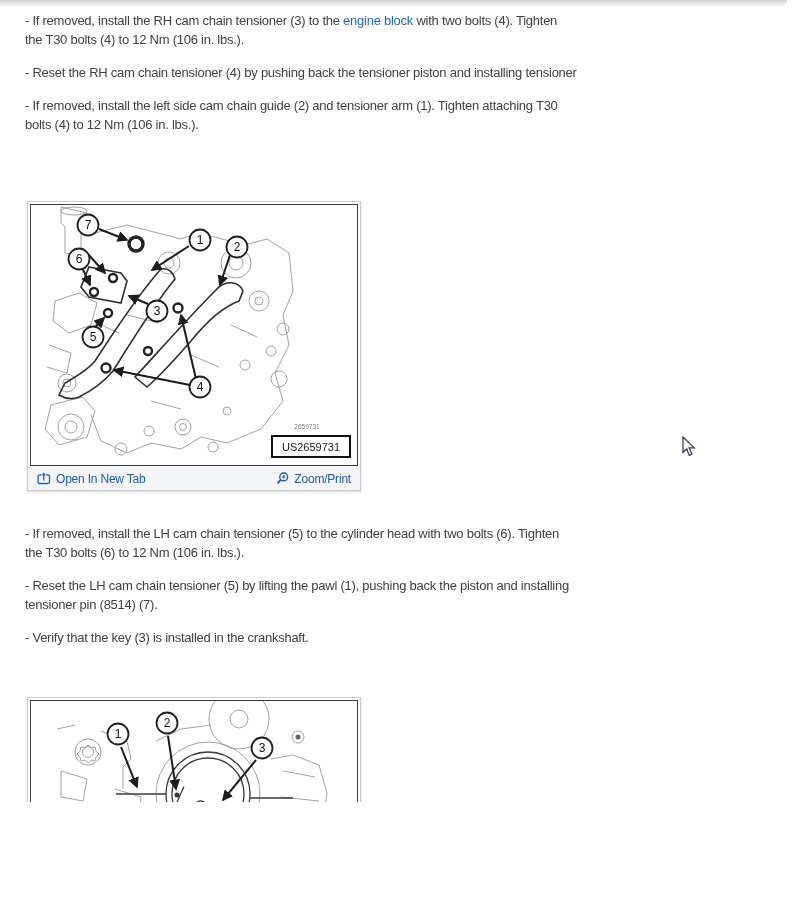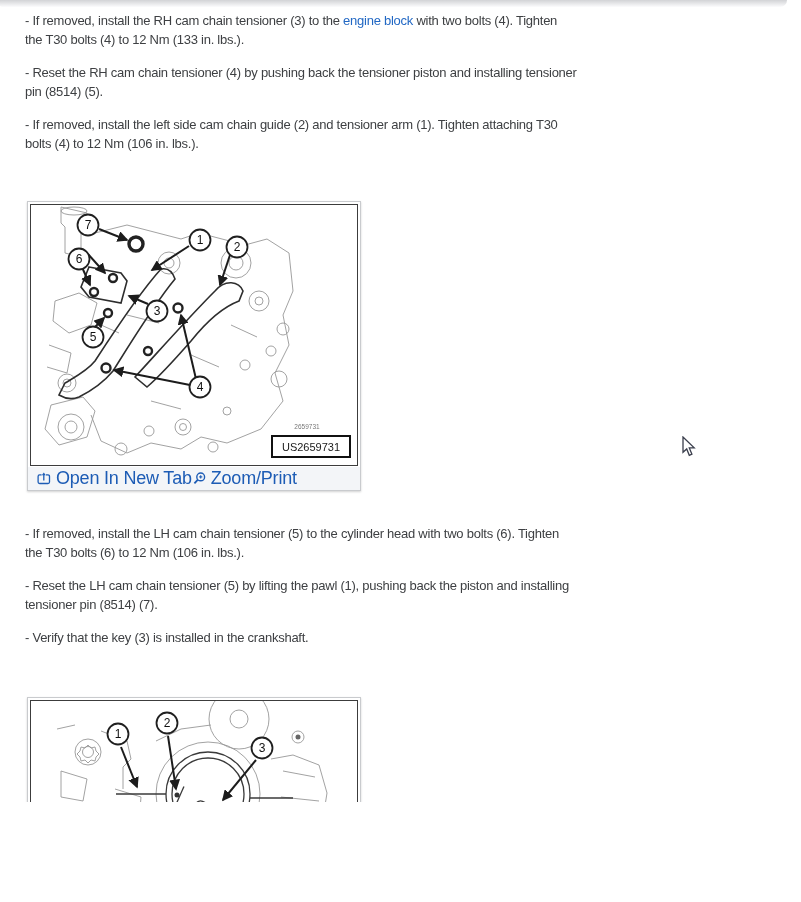--- a/index.html
+++ b/index.html
@@ -29,22 +29,22 @@
   .fig1 { top:201px; }
   .fig2 { top:697px; height:260px; }
   .img-frame {
     margin:2px 2px 0 2px; border:1px solid #3c3c3c; background:#fff;
     overflow:hidden;
   }
   .fig1 .img-frame { height:262px; }
   .fig2 .img-frame { height:254px; }
   .fig-footer {
     height:23px; margin-top:1px; background:#f3f5f8;
-    display:flex; align-items:center; 
-    padding:0 9px; font-size:18px; letter-spacing:-0.2px;
+    display:flex; align-items:center; justify-content:space-between;
+    padding:0 9px; font-size:12px; letter-spacing:-0.2px;
   }
   .fig-link { color:#1d5cb5; display:flex; align-items:center; gap:5px; cursor:pointer; }
   .fig-link svg { display:block; }
 
   .callout-circle { fill:#ffffff; stroke:#1f1f1f; stroke-width:1.8; }
   .callout-num { font-family:"Liberation Sans",sans-serif; font-size:12px; fill:#111; text-anchor:middle; }
   .arrow { stroke:#1c1c1c; stroke-width:2; fill:none; }
   .bolt { fill:#ffffff; stroke:#222; stroke-width:2.4; }
   .lightart { stroke:#979797; fill:none; stroke-width:0.9; }
   .darkart { stroke:#2e2e2e; fill:none; stroke-width:1.6; }
@@ -60,25 +60,24 @@
 
 <div class="page">
 
   <div class="top-strip"></div>
 
   <div class="text-block tb1">
     <div class="para">
       <div class="tline">
         <span>- If removed, install the RH cam chain tensioner (3) to the </span><span class="inline-link">engine block</span><span> with two bolts (4). Tighten</span>
       </div>
-      <div class="tline">the T30 bolts (4) to 12 Nm (133 in. lbs.).</div>
+      <div class="tline">the T30 bolts (4) to 12 Nm (106 in. lbs.).</div>
     </div>
     <div class="para">
       <div class="tline">- Reset the RH cam chain tensioner (4) by pushing back the tensioner piston and installing tensioner</div>
-      <div class="tline">pin (8514) (5).</div>
     </div>
     <div class="para">
       <div class="tline">- If removed, install the left side cam chain guide (2) and tensioner arm (1). Tighten attaching T30</div>
       <div class="tline">bolts (4) to 12 Nm (106 in. lbs.).</div>
     </div>
   </div>
 
   <div class="figure-card fig1">
     <div class="img-frame">
       <svg width="328" height="260" viewBox="0 0 328 260">

